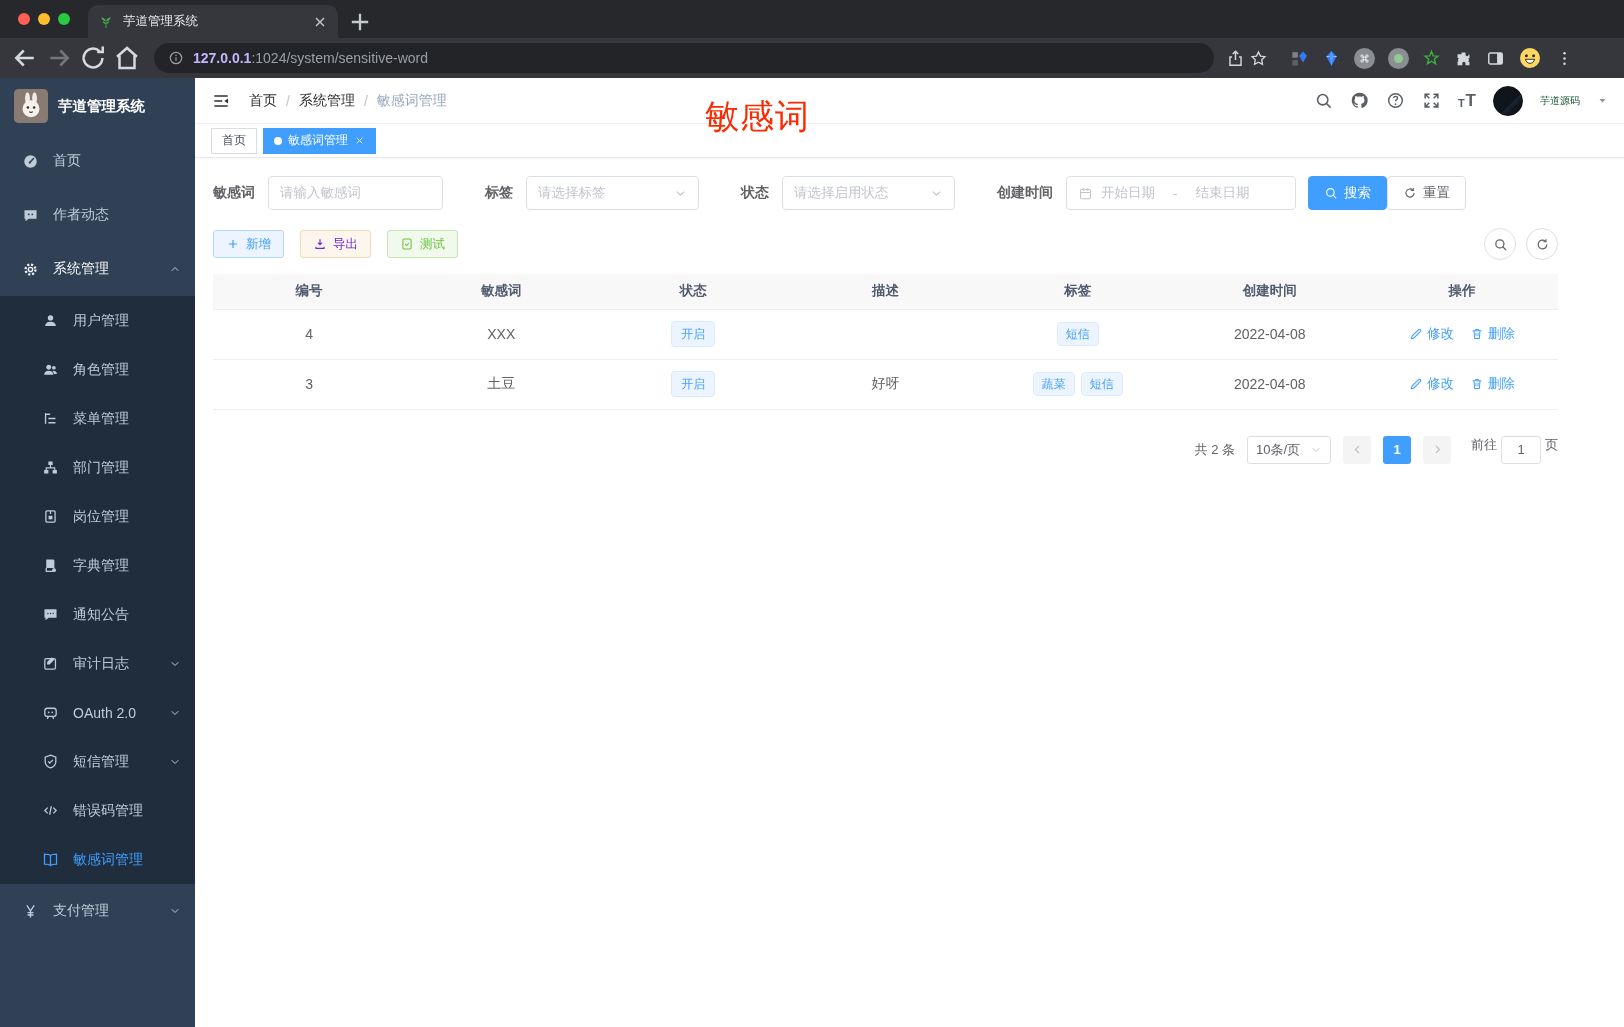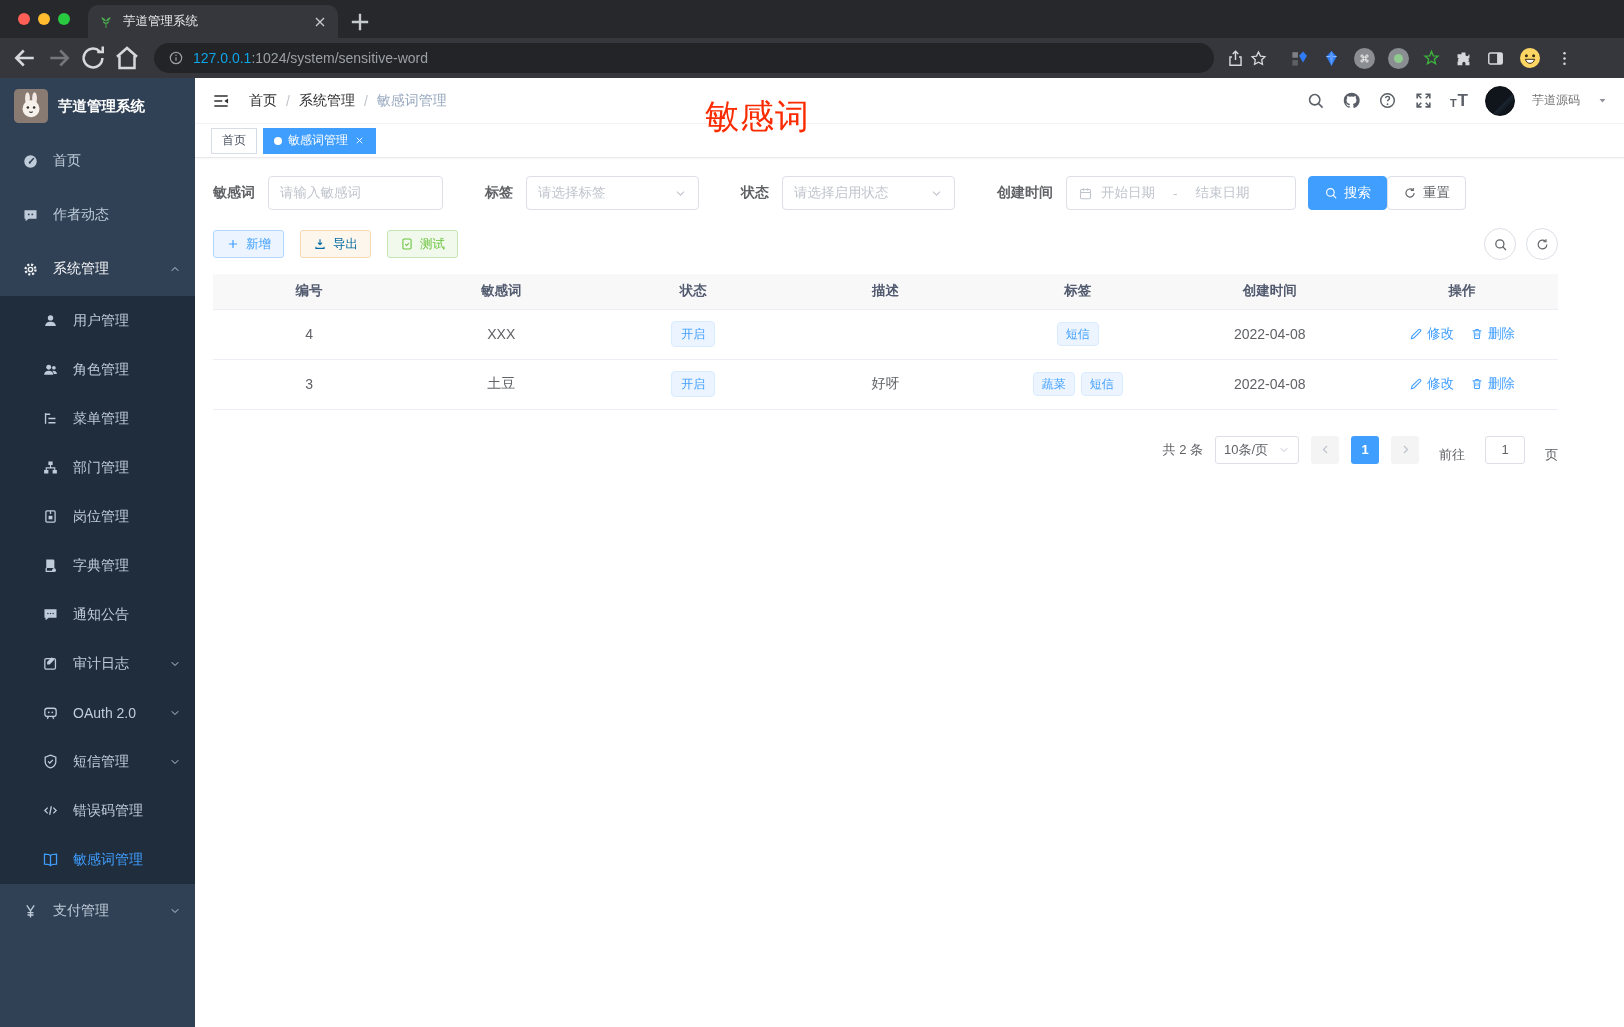--- a/index.html
+++ b/index.html
@@ -18,21 +18,21 @@
 .tab-title{color:#e8eaed;font-size:12.5px;flex:1;white-space:nowrap;overflow:hidden}
 .tab-close{width:16px;height:16px;color:#c7cacd}
 .newtab{width:28px;height:28px;color:#c7cacd;margin:0 0 2px 8px}
 .toolbar{height:40px;background:#35373c;display:flex;align-items:center;padding:0 10px;gap:4px}
 .nav-ic{width:30px;height:30px;border-radius:50%;color:#d6d9dc}
 .nav-ic.dim{color:#73767a}
 .urlbar{height:30px;background:#222427;border-radius:16px;flex:1;max-width:1060px;margin:0 8px;
   display:flex;align-items:center;padding:0 14px;gap:9px;min-width:0}
 .urlbar .ico{color:#9aa0a6}
 .url-text{font-size:14px;white-space:nowrap;overflow:hidden}
-.url-host{color:#0ea5e9;font-weight:400}
+.url-host{color:#c4b5fd;font-weight:700}
 .url-rest{color:#9aa0a6}
 .tb-right{display:flex;align-items:center;gap:13px;margin-left:4px}
 .ext{width:19px;height:19px;color:#d6d9dc;position:relative}
 .circle-ext{width:21px;height:21px;border-radius:50%;background:#8a8d91;display:flex;align-items:center;justify-content:center}
 .avatar-emoji{width:24px;height:24px}
 
 
 .app{display:flex;height:949px}
 .sidebar{width:195px;background:#304156;flex:none;display:flex;flex-direction:column;overflow:hidden}
 .logo{height:56px;display:flex;align-items:center;gap:10px;padding-left:14px}
@@ -56,21 +56,21 @@
 .crumb{color:#303133;font-weight:500}
 .crumb-sep{color:#c0c4cc}
 .crumb.last{color:#97a8be;font-weight:400}
 .nav-right{margin-left:auto;display:flex;align-items:center;gap:17px}
 .nav-right .hicon{width:19px;height:19px;color:#5a5e66}
 .font-ic{color:#5a5e66;display:inline-flex;align-items:flex-end;line-height:1}
 .font-ic .tsm{font-size:11px;font-weight:700}
 .font-ic .tlg{font-size:17px;font-weight:700;margin-left:1px}
 .user-avatar{width:30px;height:30px;border-radius:50%;flex:none;
   background:linear-gradient(135deg,#10151b 60%,#1b2733 61%,#10151b 75%);border:1px solid #0b0f13}
-.user-name{font-size:12px;color:#737373}
+.user-name{font-size:10px;color:#14532d}
 .caret{width:11px;height:11px;color:#909399}
 
 .tagsbar{height:34px;display:flex;align-items:center;gap:6px;padding:0 16px;
   border-bottom:1px solid #e9e9eb;box-shadow:0 1px 3px rgba(0,0,0,.04)}
 .tv-tag{height:26px;display:inline-flex;align-items:center;padding:0 10px;border:1px solid #d8dce5;
   background:#fff;color:#495060;font-size:12px;gap:6px;cursor:pointer}
 .tv-tag.active{background:#409eff;border-color:#409eff;color:#fff}
 .tv-dot{width:8px;height:8px;border-radius:50%;background:#fff}
 .tv-close{width:11px;height:11px;color:#fff}
 
@@ -89,21 +89,21 @@
 .btn{height:34px;border-radius:4px;display:inline-flex;align-items:center;justify-content:center;
   gap:6px;font-size:13.5px;padding:0 15px;cursor:pointer;border:1px solid transparent}
 .btn .bico{width:14px;height:14px}
 .btn-primary{background:#409eff;border-color:#409eff;color:#fff}
 .btn-default{background:#fff;border-color:#dcdfe6;color:#606266}
 .btn-reset{margin-left:0}
 
 .rowbar{display:flex;align-items:center;margin-bottom:14px}
 .btn-sm{height:28px;font-size:12.5px;padding:0 12px;border-radius:3px;margin-right:16px}
 .plain-primary{background:#ecf5ff;border-color:#b3d8ff;color:#409eff}
-.plain-warning{background:#fdf6ec;border-color:#f5dab1;color:#0369a1}
+.plain-warning{background:#fdf6ec;border-color:#f5dab1;color:#6d28d9}
 .plain-success{background:#f0f9eb;border-color:#c2e7b0;color:#67c23a}
 .rowbar-right{margin-left:auto;display:flex;gap:10px}
 .circle-btn{width:32px;height:32px;border:1px solid #dcdfe6;border-radius:50%;background:#fff;
   color:#606266;display:flex;align-items:center;justify-content:center;cursor:pointer}
 .circle-btn .ico{width:15px;height:15px}
 
 table{width:100%;border-collapse:collapse;table-layout:fixed}
 th{background:#f8f8f9;color:#515a6e;font-size:13.5px;font-weight:700;height:35px;text-align:center}
 td{height:50px;text-align:center;font-size:14px;color:#606266;border-bottom:1px solid #ebeef5}
 tbody tr:first-child td{border-top:1px solid #ebeef5}
@@ -116,21 +116,21 @@
 
 .pager{display:flex;align-items:center;justify-content:flex-end;margin-top:26px;gap:12px;
   font-size:13px;color:#606266}
 .pg-size{width:84px;height:28px;border:1px solid #dcdfe6;border-radius:3px;display:flex;
   align-items:center;padding:0 8px;gap:4px}
 .pg-size .chev{width:12px;height:12px;color:#c0c4cc;margin-left:auto}
 .pg-btn{min-width:28px;height:28px;border-radius:3px;background:#f4f4f5;color:#c0c4cc;
   display:flex;align-items:center;justify-content:center;cursor:pointer}
 .pg-btn .ico{width:13px;height:13px}
 .pg-cur{background:#409eff;color:#fff;font-weight:600;font-size:13px}
-.pg-goto{display:flex;align-items:flex-end;gap:20px;margin-left:8px}
+.pg-goto{display:flex;align-items:flex-start;gap:4px;margin-left:8px}
 .pg-input{width:40px;height:28px;border:1px solid #dcdfe6;border-radius:3px;text-align:center;
   font-size:13px;color:#606266;font-family:inherit}
 
 .annotation{position:absolute;left:705px;top:94px;font-size:34px;font-weight:500;z-index:50;
   letter-spacing:1px;pointer-events:none}
 </style>
 </head>
 <body>
 
 <div class="tabstrip">

